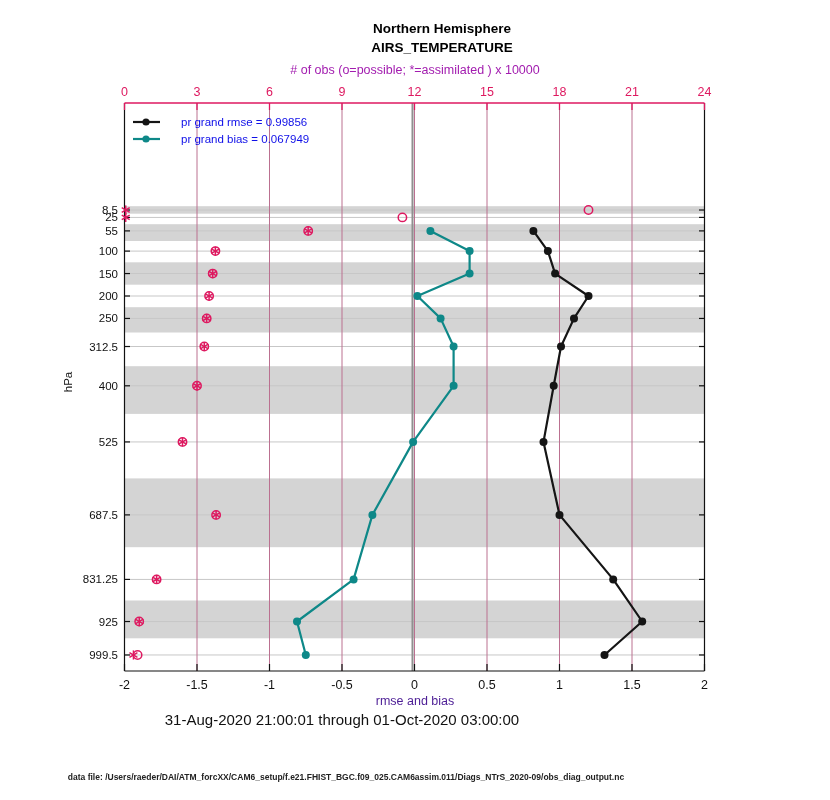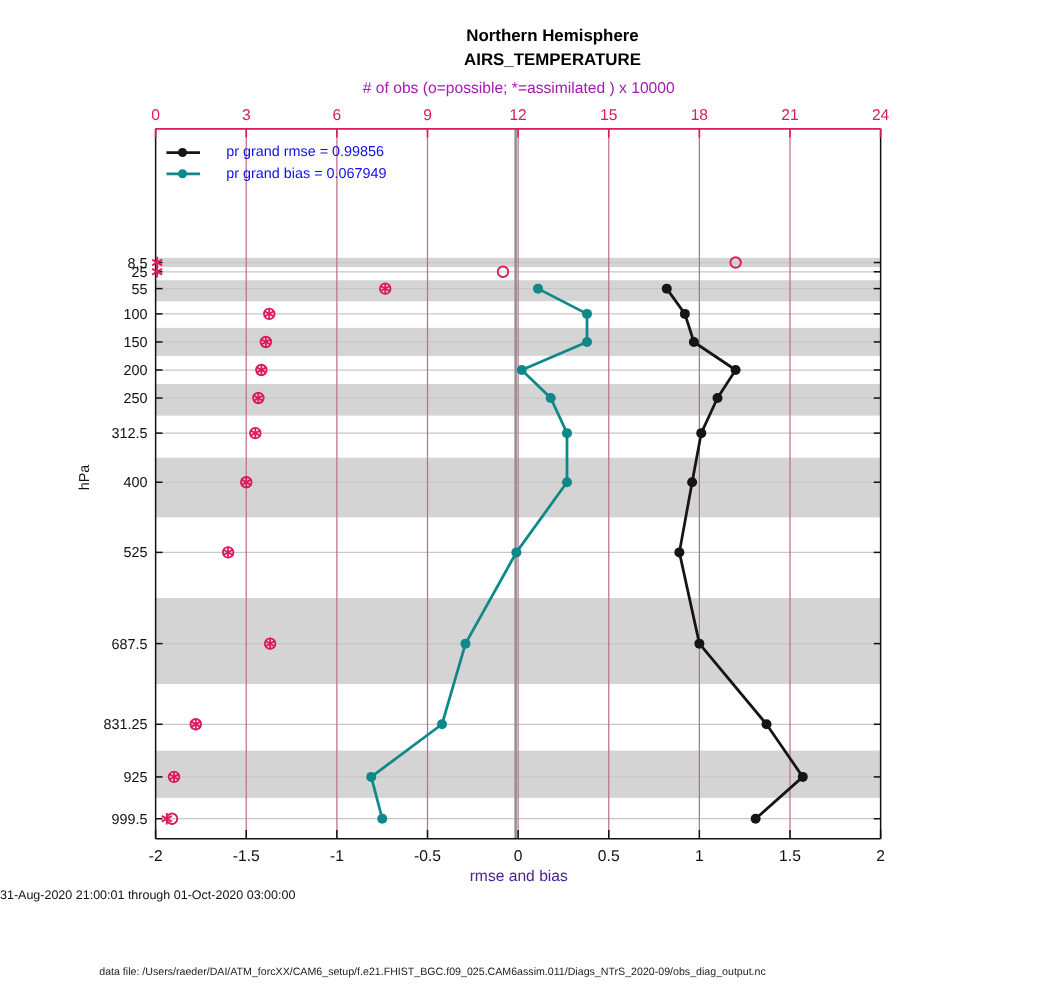--- a/index.html
+++ b/index.html
@@ -7,22 +7,22 @@
         font-family:"Liberation Sans",sans-serif;}
   .abs{position:absolute;}
   .title-line{left:0;width:830px;text-align:center;font-weight:bold;font-size:13.5px;color:#000;padding-left:27px;}
   .subtitle{left:0;width:830px;text-align:center;font-size:12.5px;}
   .legend{left:133px;top:113px;}
   .legend-row{display:flex;align-items:center;height:17px;}
   .legend-label{font-size:11.5px;color:#0f0fe8;margin-left:21px;white-space:nowrap;}
   .ylabel{left:38px;top:376px;width:60px;text-align:center;font-size:11.5px;color:#111;
           transform:rotate(-90deg);}
   .xlabel{left:0;width:830px;text-align:center;font-size:12.5px;color:#4c1d95;top:694px;}
-  .daterange{left:0;width:684px;font-size:10px;color:#111;top:711px;}
-  .datafile{left:0;width:692px;text-align:center;font-size:8.5px;color:#222;top:772px;}
+  .daterange{left:0;width:684px;text-align:center;font-size:15px;color:#111;top:711px;}
+  .datafile{left:0;width:692px;text-align:center;font-size:8.5px;color:#222;top:772px;font-weight:bold;}
   svg text{font-family:"Liberation Sans",sans-serif;}
 </style>
 </head>
 <body>
 
 <div class="page">
 
   <div class="abs title-line" style="top:21px">Northern Hemisphere</div>
   <div class="abs title-line" style="top:40px">AIRS_TEMPERATURE</div>
   <div class="abs subtitle" style="top:63px;color:#a21caf"># of obs (o=possible; *=assimilated ) x 10000</div>

